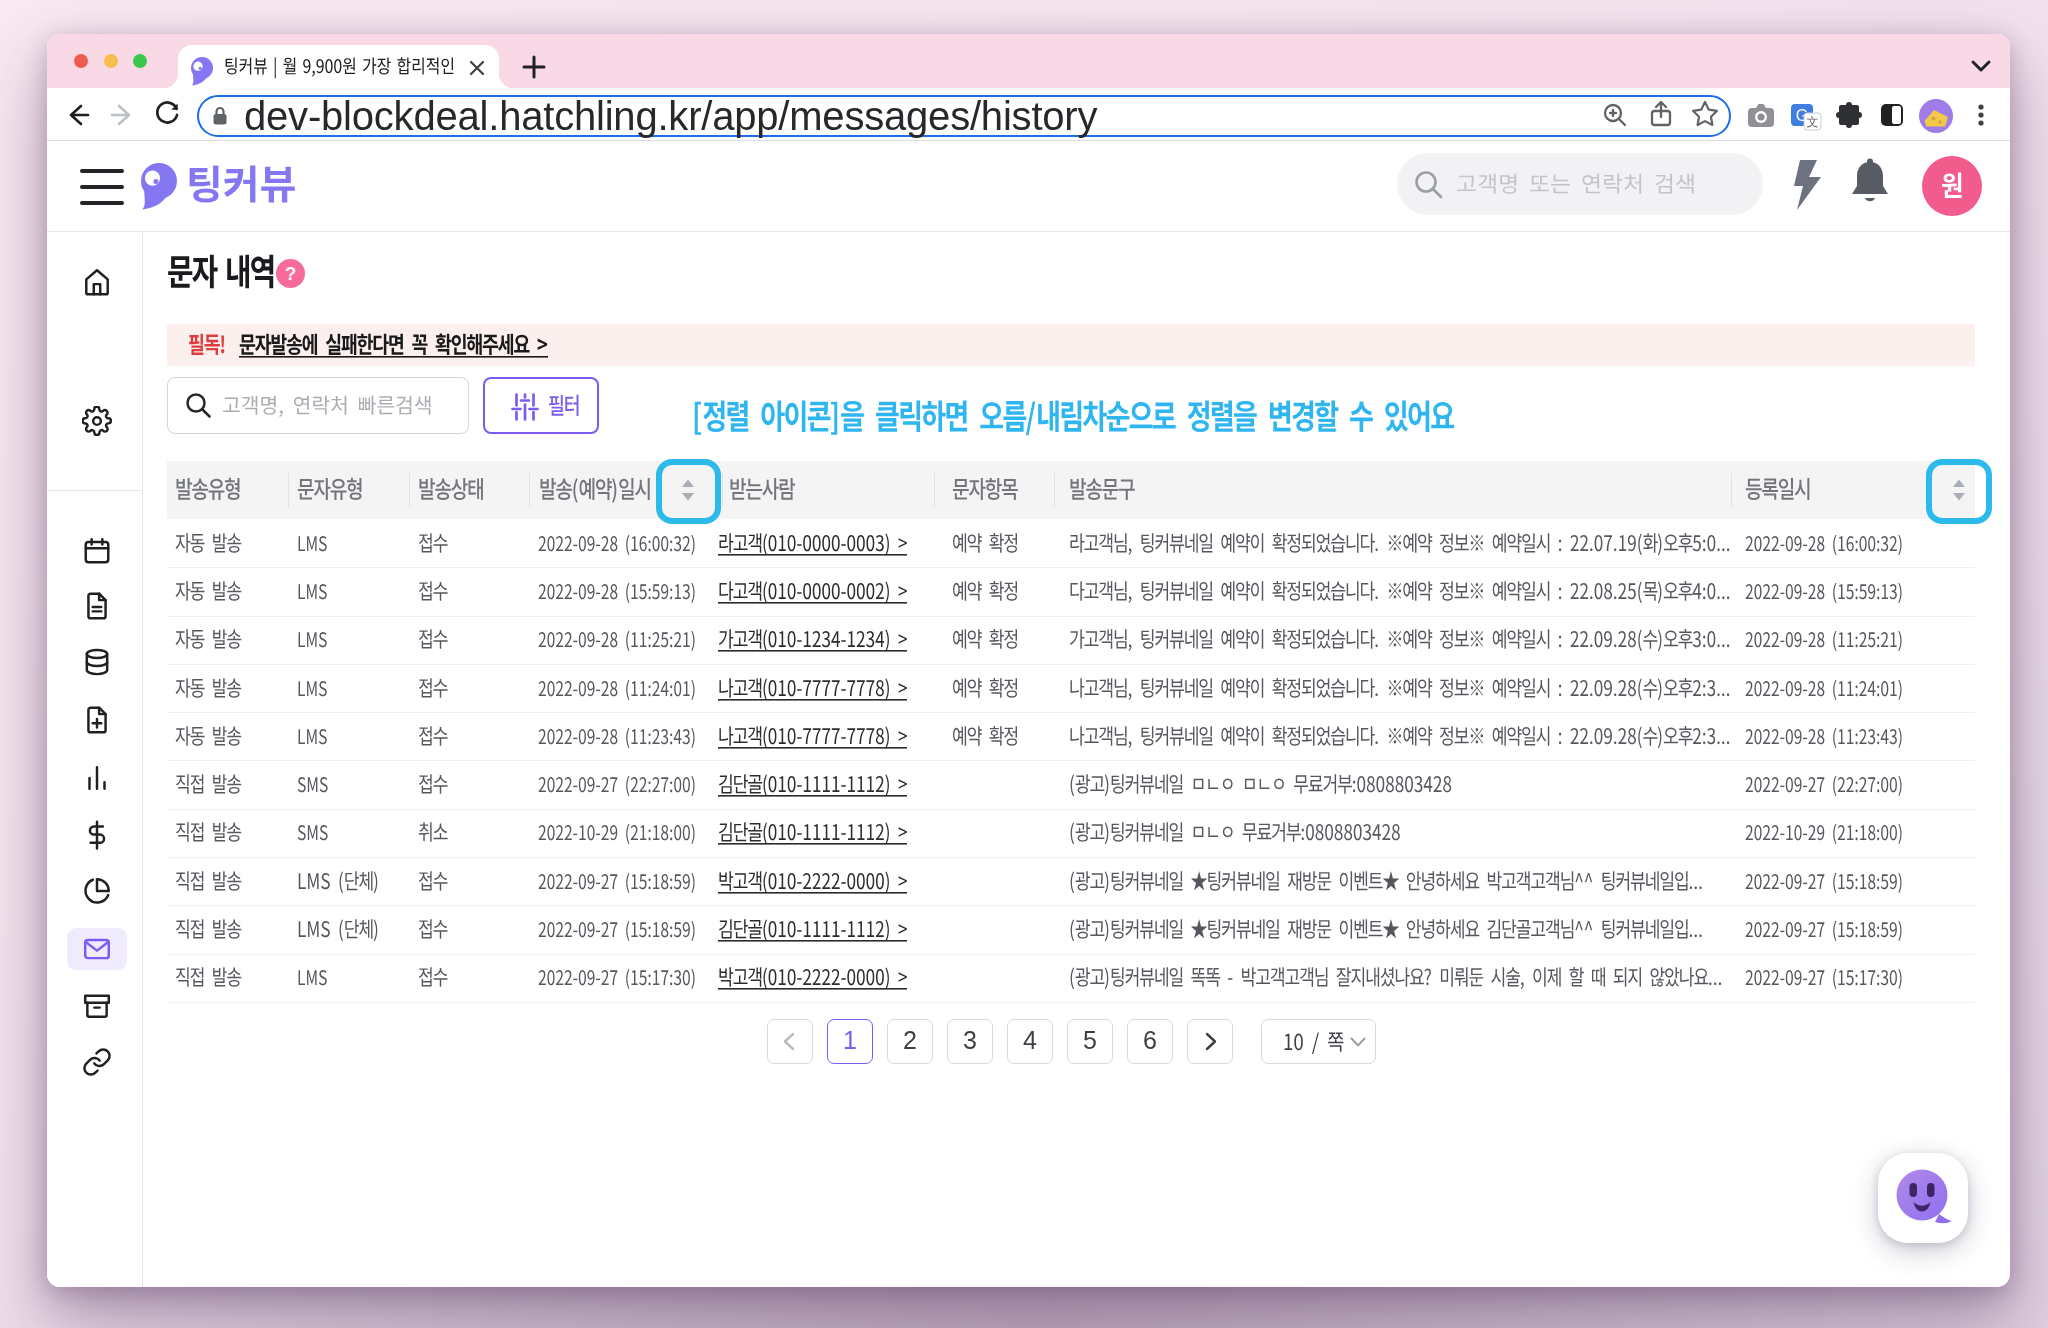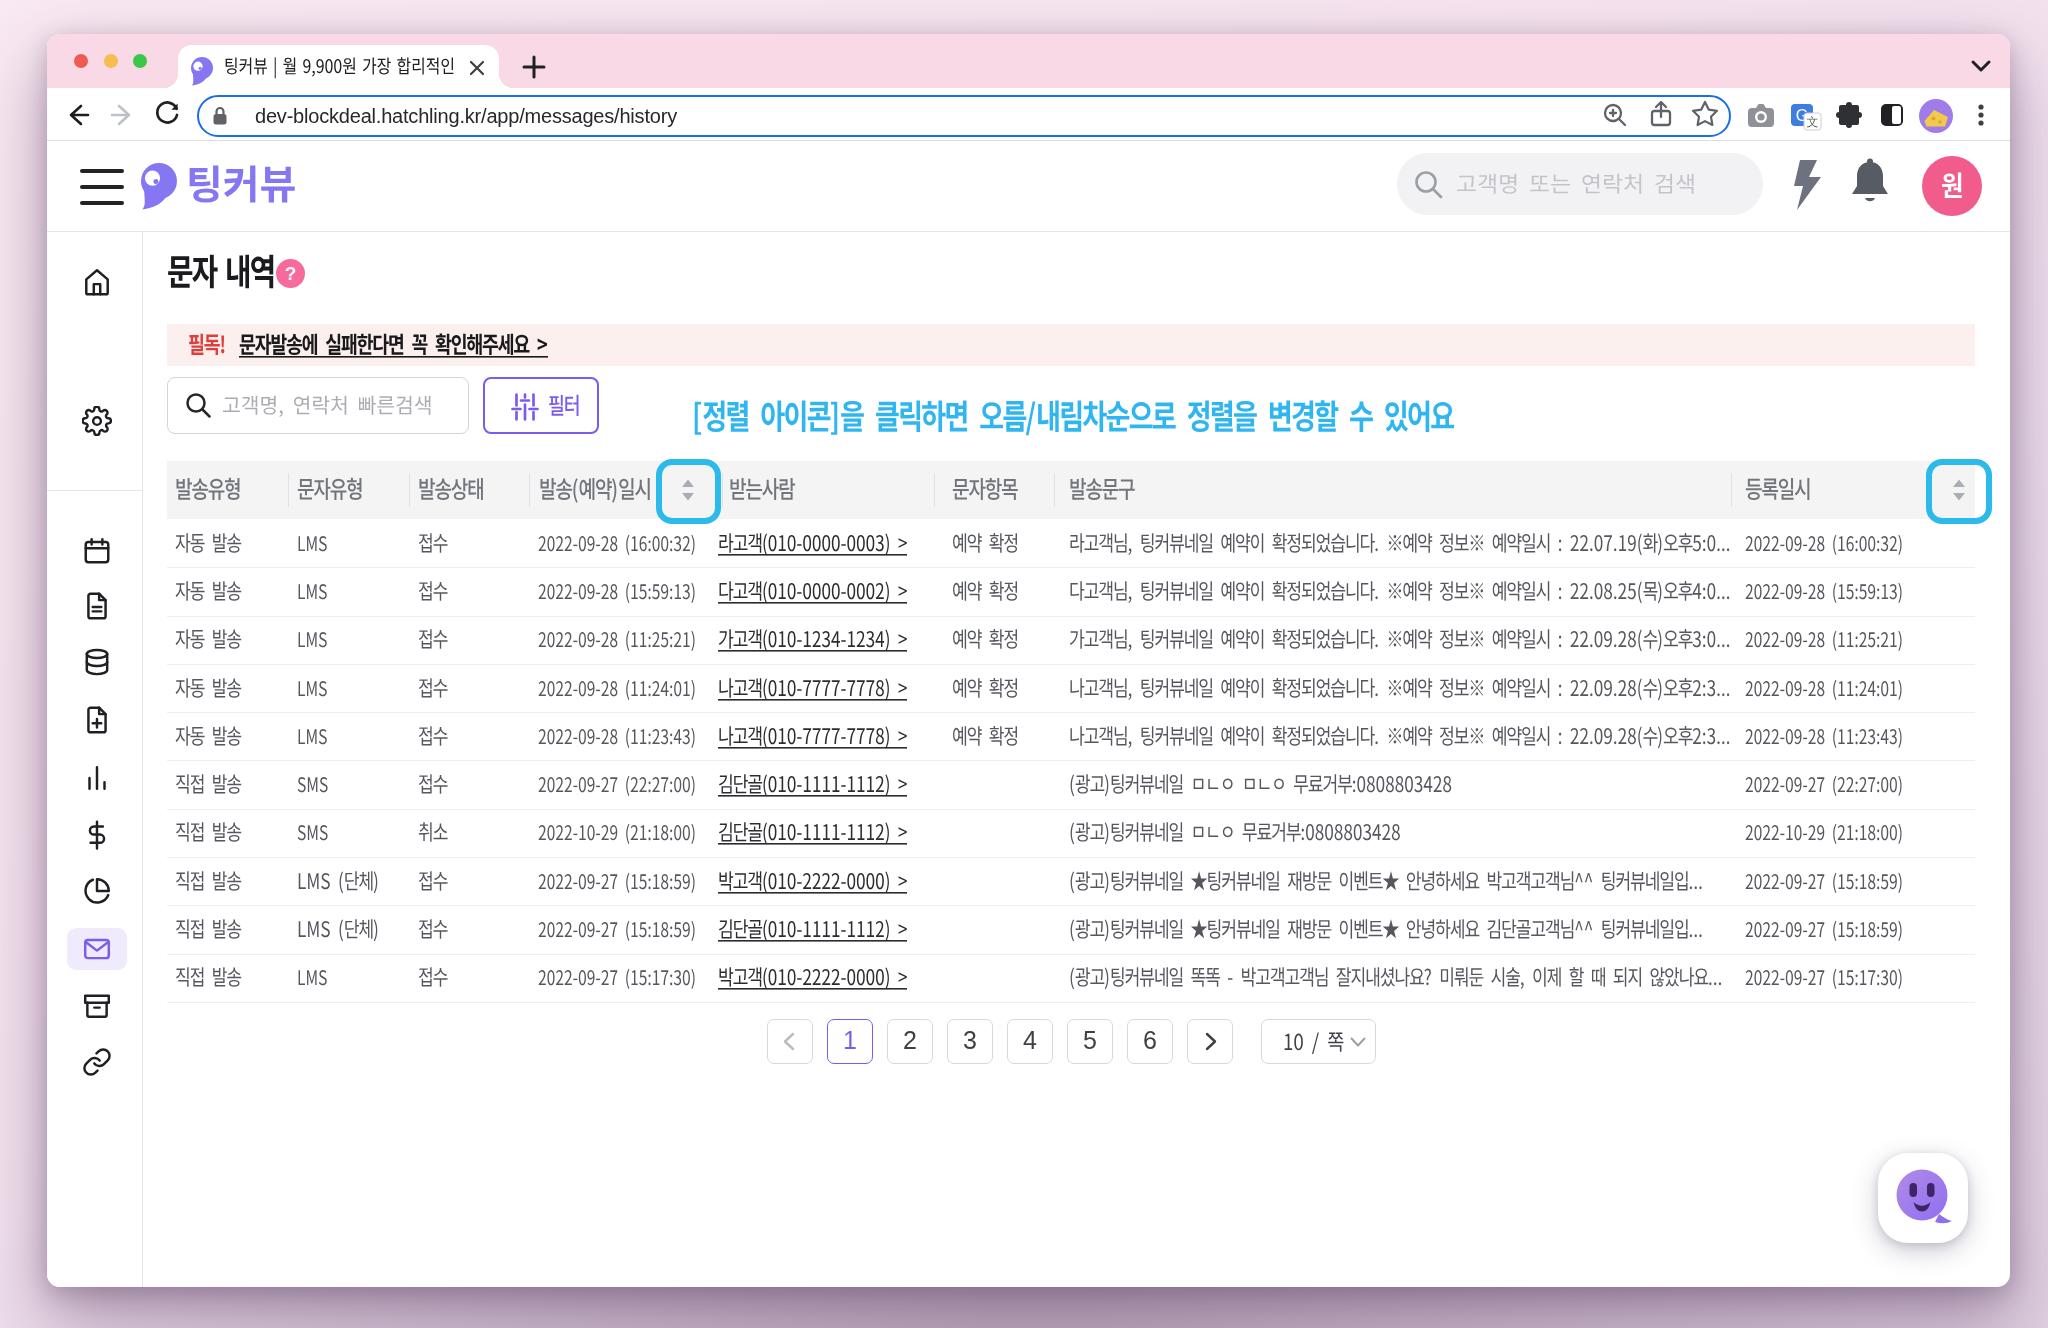--- a/index.html
+++ b/index.html
@@ -61,21 +61,21 @@
     </svg>
     <svg class="abs" style="left:104px;top:65px;" width="32" height="32" viewBox="0 0 32 32">
       <path d="M25.6 9.8A10 10 0 1 0 26 16" stroke="#202124" stroke-width="2.7" fill="none" stroke-linecap="round"></path>
       <path d="M26.6 4.6v6.2h-6.2z" fill="#202124"></path>
     </svg>
     <div class="abs" style="left:150px;top:61px;width:1534px;height:42px;background:#fff;border:2.5px solid #1a6fe9;border-radius:21px;"></div>
     <svg class="abs" style="left:161px;top:70px;" width="24" height="24" viewBox="0 0 24 24">
       <rect x="5.5" y="10" width="13" height="10.5" rx="2.5" fill="#5f6368"></rect>
       <path d="M8.5 10V7.5a3.5 3.5 0 0 1 7 0V10" stroke="#5f6368" stroke-width="2.2" fill="none"></path>
     </svg>
-    <div class="abs" style="left:208px;top:66px;width:700px;height:32px;font-size:20px;color:#26282b;letter-spacing:-0.2px;white-space:nowrap;line-height:32px;">dev-blockdeal.hatchling.kr/app/messages/history</div>
+    <div class="abs" style="left:197px;top:66px;width:700px;height:32px;font-size:40px;color:#26282b;letter-spacing:-0.2px;white-space:nowrap;line-height:32px;">dev-blockdeal.hatchling.kr/app/messages/history</div>
     <svg class="abs" style="left:1554px;top:67px;" width="28" height="28" viewBox="0 0 28 28">
       <circle cx="12" cy="12" r="8" stroke="#5f6368" stroke-width="2.3" fill="none"></circle>
       <path d="M18 18l6 6M9 12h6M12 9v6" stroke="#5f6368" stroke-width="2.3" fill="none" stroke-linecap="round"></path>
     </svg>
     <svg class="abs" style="left:1599px;top:65px;" width="30" height="30" viewBox="0 0 30 30">
       <rect x="6" y="12" width="18" height="14" rx="2.5" stroke="#5f6368" stroke-width="2.3" fill="none"></rect>
       <path d="M15 18V4M10 8l5-5 5 5" stroke="#5f6368" stroke-width="2.3" fill="none" stroke-linecap="round" stroke-linejoin="round"></path>
     </svg>
     <svg class="abs" style="left:1643px;top:65px;" width="30" height="30" viewBox="0 0 30 30">
       <path d="M15 3l3.7 7.6 8.3 1.2-6 5.9 1.4 8.3-7.4-3.9-7.4 3.9 1.4-8.3-6-5.9 8.3-1.2z" stroke="#5f6368" stroke-width="2.2" fill="none" stroke-linejoin="round"></path>

